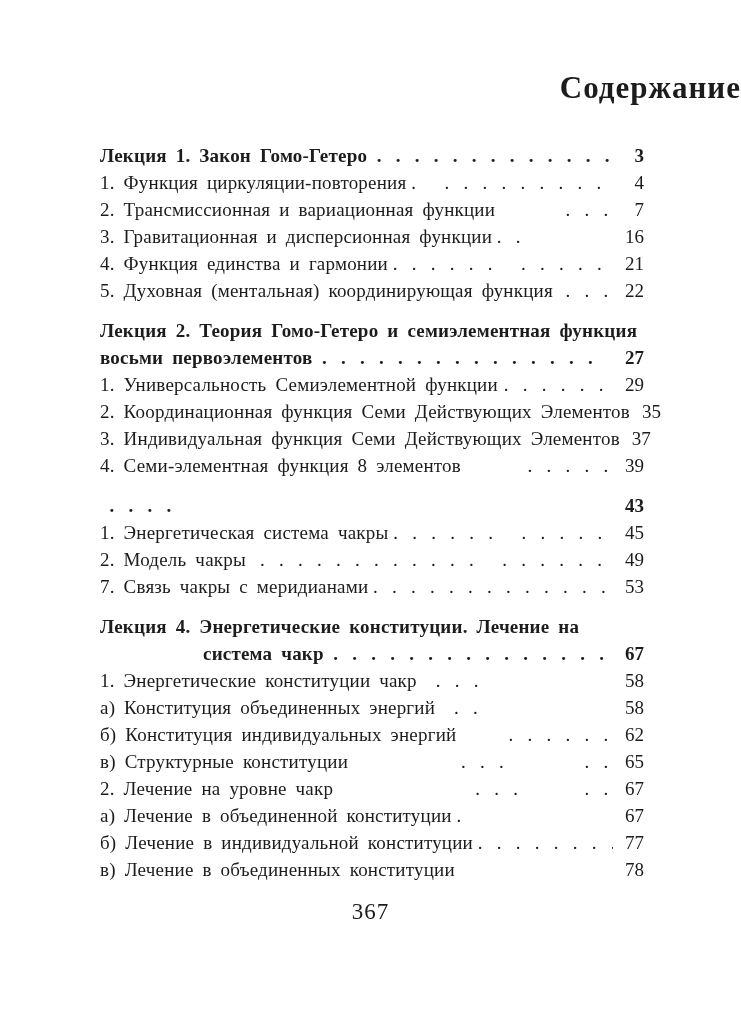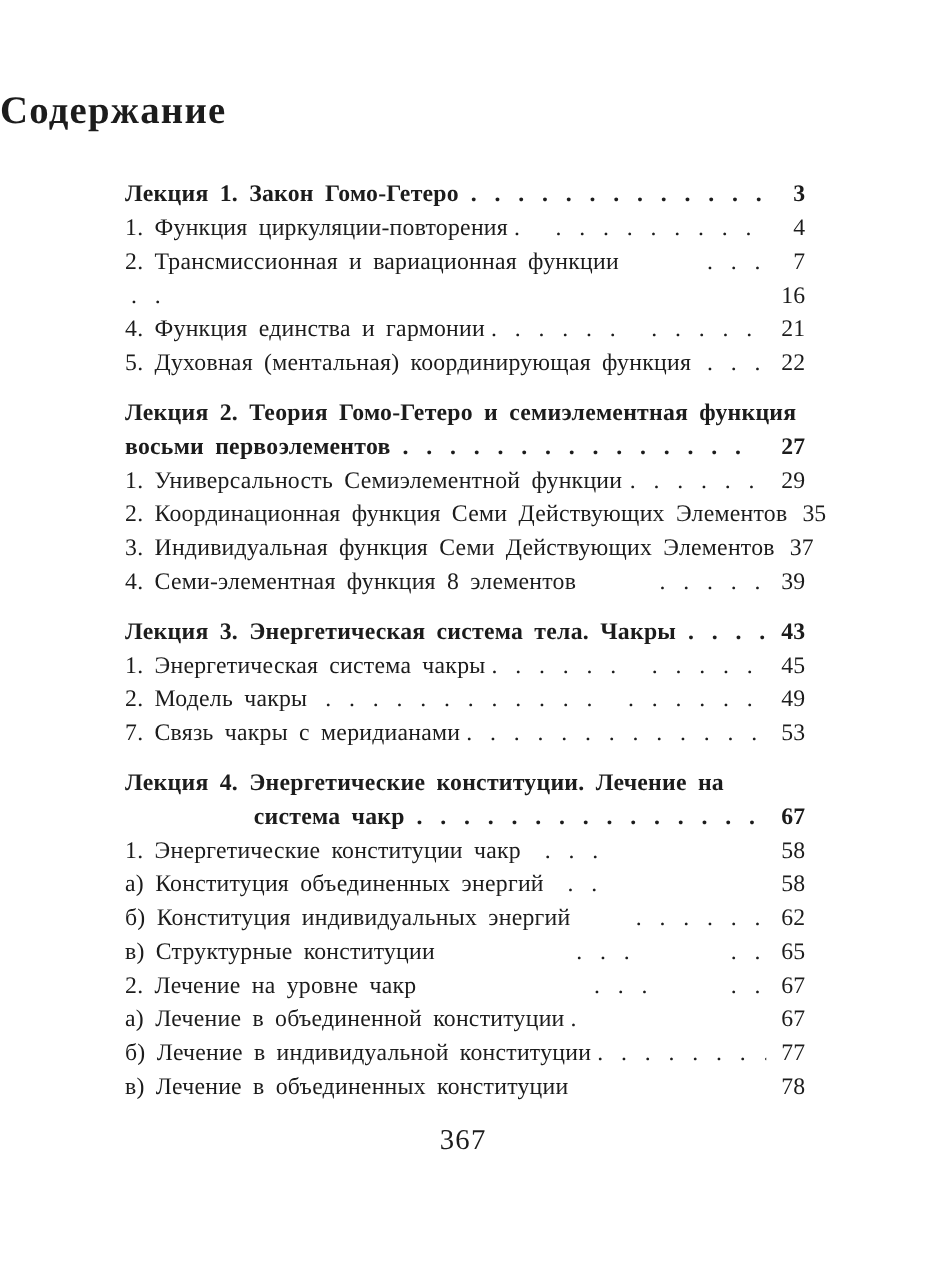--- a/index.html
+++ b/index.html
@@ -6,21 +6,21 @@
   .page{
     position:relative;
     width:741px;height:1024px;
     background:#ffffff;
     color:#1c1c1c;
     font-family:"Liberation Serif","DejaVu Serif",serif;
     overflow:hidden;
   }
   .title{
     padding-top:70px;
-    text-align:left;
+    text-align:right;
     font-size:31px;
     font-weight:bold;
     letter-spacing:1px;
   }
   .toc{
     margin:36px 97px 0 100px;
     font-size:19px;
   }
   .row{
     display:flex;
@@ -61,20 +61,21 @@
         <span class="lbl">1. Функция циркуляции-повторения</span>
         <span class="dots"> .      .   .   .   .   .   .   .   .   .   .   .</span>
         <span class="pg">4</span>
       </div>
       <div class="row">
         <span class="lbl">2. Трансмиссионная и вариационная функции</span>
         <span class="dots dr"> .   .   . </span>
         <span class="pg">7</span>
       </div>
       <div class="row">
+        <span class="lbl">3. Гравитационная и дисперсионная функции</span>
         <span class="dots"> .   .</span>
         <span class="pg">16</span>
       </div>
       <div class="row">
         <span class="lbl">4. Функция единства и гармонии</span>
         <span class="dots"> .   .   .   .   .   .      .   .   .   .   .   .  </span>
         <span class="pg">21</span>
       </div>
       <div class="row">
         <span class="lbl">5. Духовная (ментальная) координирующая функция</span>
@@ -111,21 +112,20 @@
       </div>
       <div class="row">
         <span class="lbl">4. Семи-элементная функция 8 элементов</span>
         <span class="dots dr"> .   .   .   .   . </span>
         <span class="pg">39</span>
       </div>
     </div>
 
     <div class="sec">
       <div class="row b">
-        <span class="lbl">Лекция 3. Энергетическая система тела. Чакры</span>
         <span class="dots">  .   .   .   .</span>
         <span class="pg">43</span>
       </div>
       <div class="row">
         <span class="lbl">1. Энергетическая система чакры</span>
         <span class="dots"> .   .   .   .   .   .      .   .   .   .   .   .</span>
         <span class="pg">45</span>
       </div>
       <div class="row">
         <span class="lbl">2. Модель чакры</span>

